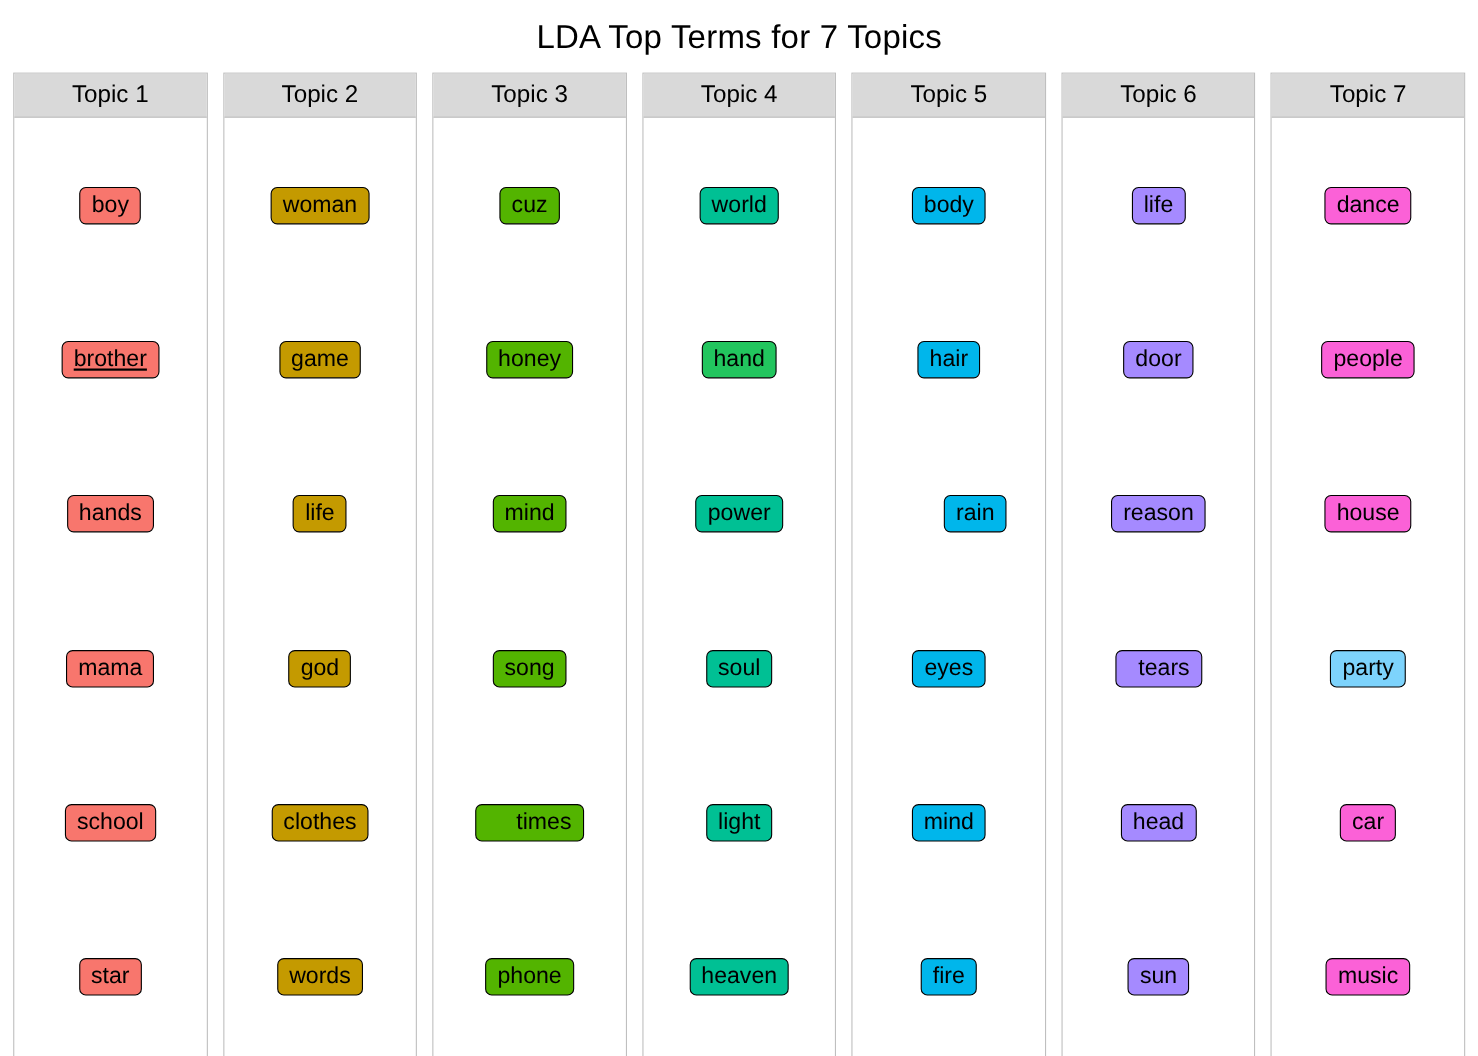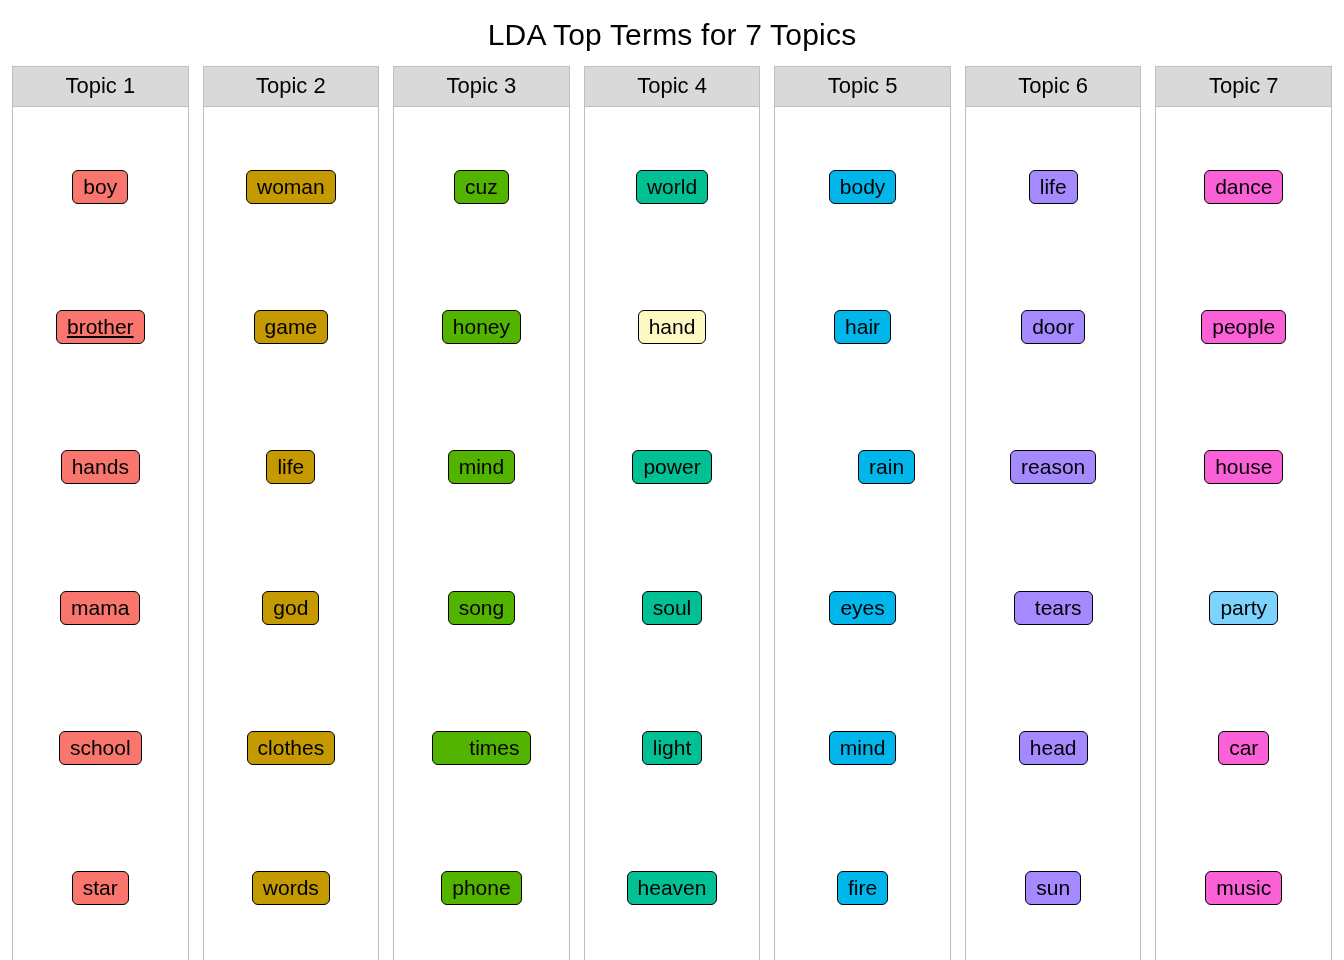--- a/index.html
+++ b/index.html
@@ -100,21 +100,21 @@
           <span class="term" style="background-color: rgb(83, 180, 0);">mind</span>
           <span class="term" style="background-color: rgb(83, 180, 0);">song</span>
           <span class="term" style="background-color: rgb(83, 180, 0); padding-left: 36px;">times</span>
           <span class="term" style="background-color: rgb(83, 180, 0);">phone</span>
         </div>
       </div>
       <div class="panel">
         <div class="panel-header">Topic 4</div>
         <div class="panel-body">
           <span class="term" style="background-color: rgb(0, 192, 148);">world</span>
-          <span class="term" style="background-color: #fef9c3;">hand</span>
+          <span class="term" style="background-color: #22c55e;">hand</span>
           <span class="term" style="background-color: rgb(0, 192, 148);">power</span>
           <span class="term" style="background-color: rgb(0, 192, 148);">soul</span>
           <span class="term" style="background-color: rgb(0, 192, 148);">light</span>
           <span class="term" style="background-color: rgb(0, 192, 148);">heaven</span>
         </div>
       </div>
       <div class="panel">
         <div class="panel-header">Topic 5</div>
         <div class="panel-body">
           <span class="term" style="background-color: rgb(0, 182, 235);">body</span>

